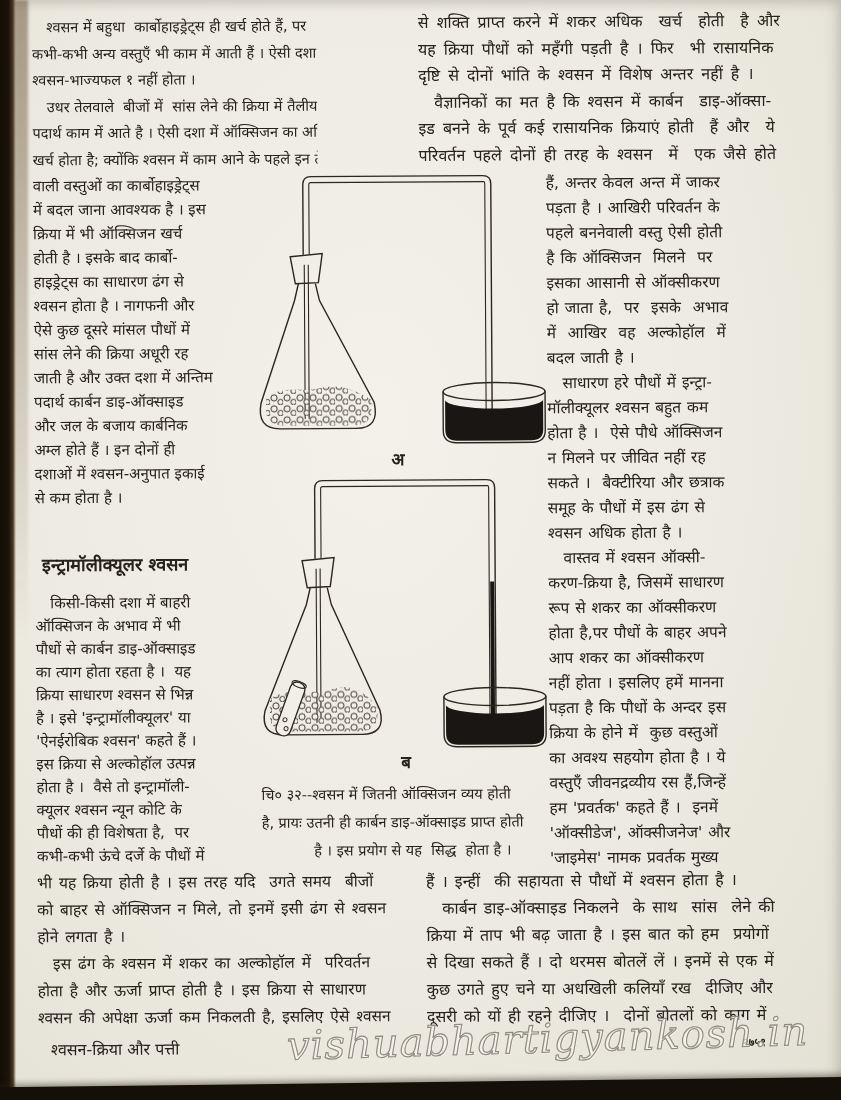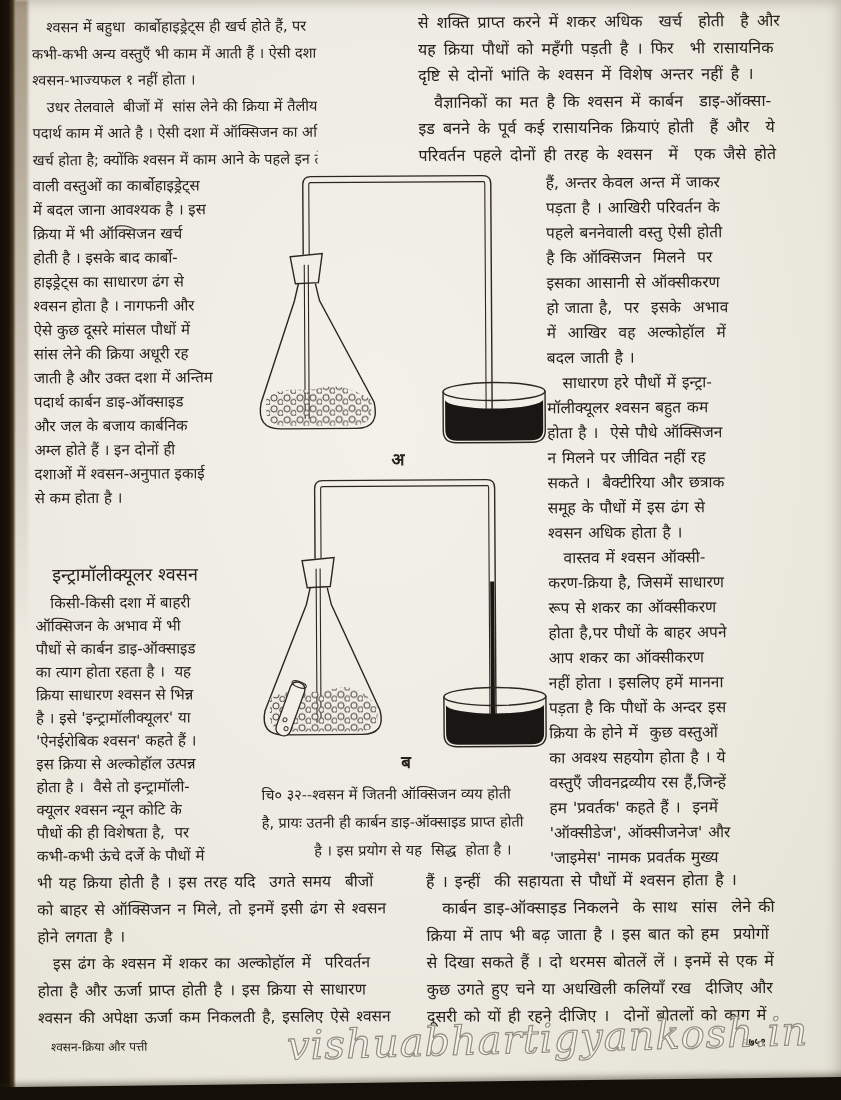--- a/index.html
+++ b/index.html
@@ -14,35 +14,35 @@
     background:linear-gradient(90deg,#120d07 0%,#1c140a 55%,#4b3a22 82%,rgba(75,58,34,0) 100%);}
   .edge-left2{left:14px;top:0;width:14px;height:58%;
     background:linear-gradient(180deg,rgba(96,72,42,.5),rgba(96,72,42,0));filter:blur(1.5px);}
   .edge-bottom{left:-12px;bottom:-16px;width:106%;height:34px;background:#140f08;
     transform:rotate(-0.7deg);box-shadow:0 -3px 6px rgba(40,30,15,.45);}
   .content{position:absolute;inset:0;transform:rotate(-0.35deg);}
   .block{position:absolute;overflow:hidden;}
   .tl{white-space:pre;}
   .lt{left:35px;top:12px;width:285px;font-size:14.5px;line-height:26.5px;height:160px;}
   .ln1{left:35px;top:172px;width:205px;font-size:15px;line-height:24px;height:338px;}
-  .lh{position:absolute;left:42px;top:550px;margin:10px;font-size:18px;font-weight:normal;white-space:pre;}
+  .lh{position:absolute;left:42px;top:550px;margin:0;font-size:18px;font-weight:bold;white-space:pre;}
   .ln2{left:35px;top:590px;width:205px;font-size:15px;line-height:23px;height:278px;}
   .lb{left:35px;top:868px;width:398px;font-size:15.5px;line-height:27px;height:164px;word-spacing:2px;}
   .rt{left:421px;top:10px;width:410px;font-size:16px;line-height:26.5px;height:161px;word-spacing:3px;}
   .rn{left:548px;top:172px;width:285px;font-size:15.5px;line-height:25px;height:700px;word-spacing:1px;}
   .rb{left:424px;top:868px;width:410px;font-size:16px;line-height:27px;height:164px;word-spacing:2px;}
   figure{margin:0;position:absolute;}
   .figA{left:245px;top:162px;width:305px;height:292px;}
   .figB{left:245px;top:470px;width:310px;height:300px;}
   .flabel{position:absolute;font-size:17px;font-weight:bold;}
   .la{left:392px;top:447px;}
   .lbl{left:400px;top:750px;}
   .caption{left:260px;top:780px;width:302px;font-size:14.5px;line-height:28px;height:88px;}
   .caption .tl:last-child{text-align:center;}
-  .footer-left{position:absolute;left:48px;top:1036px;font-size:12px;white-space:pre;}
+  .footer-left{position:absolute;left:48px;top:1036px;font-size:16px;white-space:pre;}
   .page-num{position:absolute;left:740px;top:1036px;font-size:11px;font-weight:bold;}
   .watermark{
     position:absolute;left:284px;top:1016px;width:520px;
     font-family:"DejaVu Serif", serif;font-style:italic;font-size:40px;letter-spacing:1px;
     color:rgba(240,238,230,.55);-webkit-text-stroke:1.2px #938c80;
     text-shadow:1px 1px 0 rgba(255,255,255,.6);
     transform:rotate(-1.3deg);
   }
   svg .ln{stroke:#2b261f;fill:none;stroke-width:1.4;}
   svg .thin{stroke:#2b261f;fill:none;stroke-width:1.1;}

